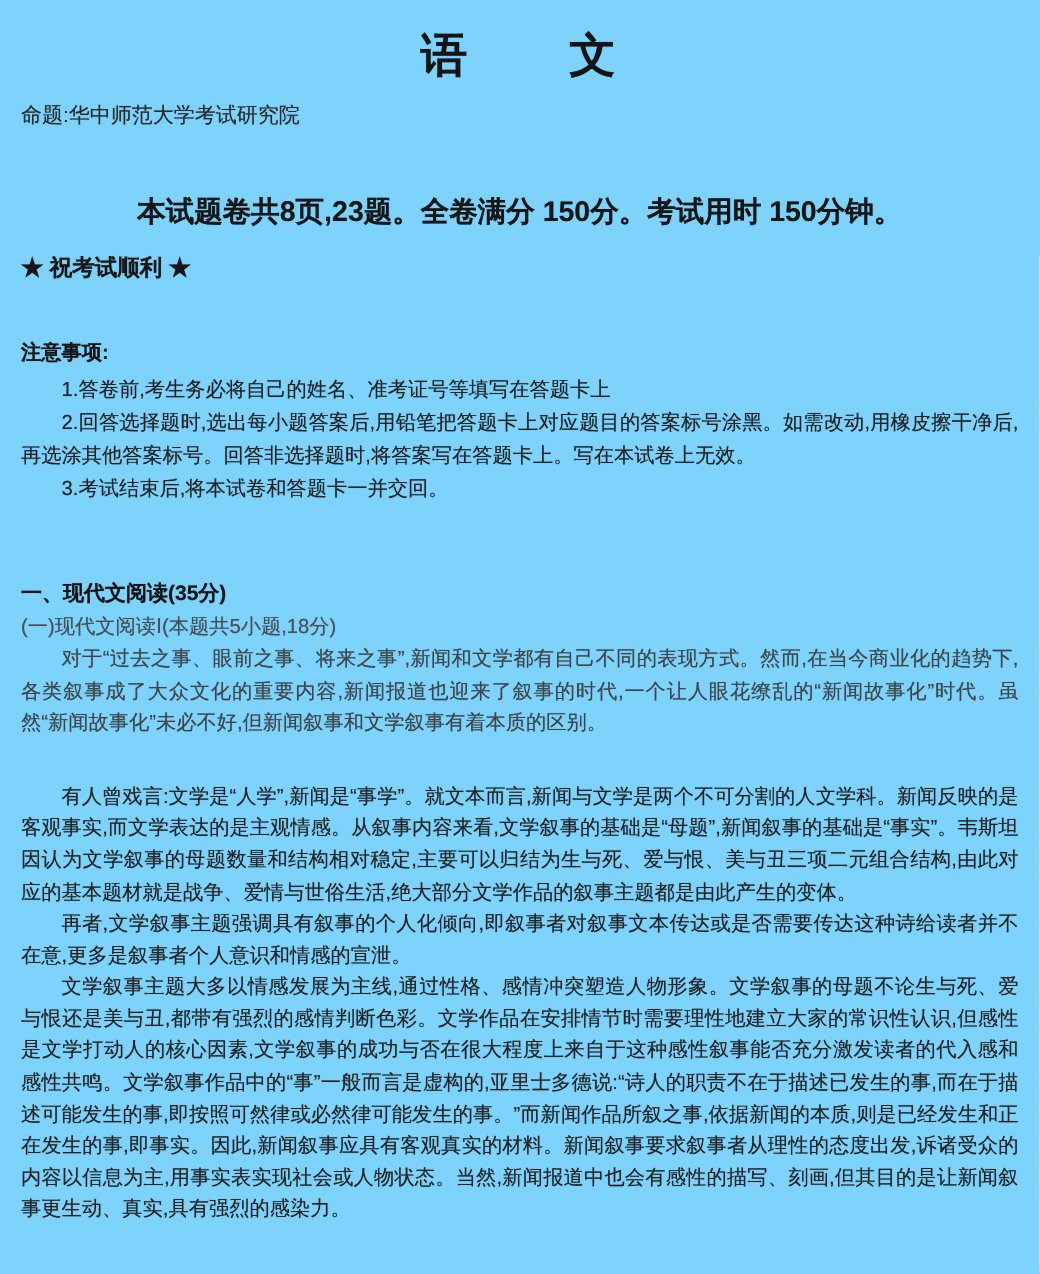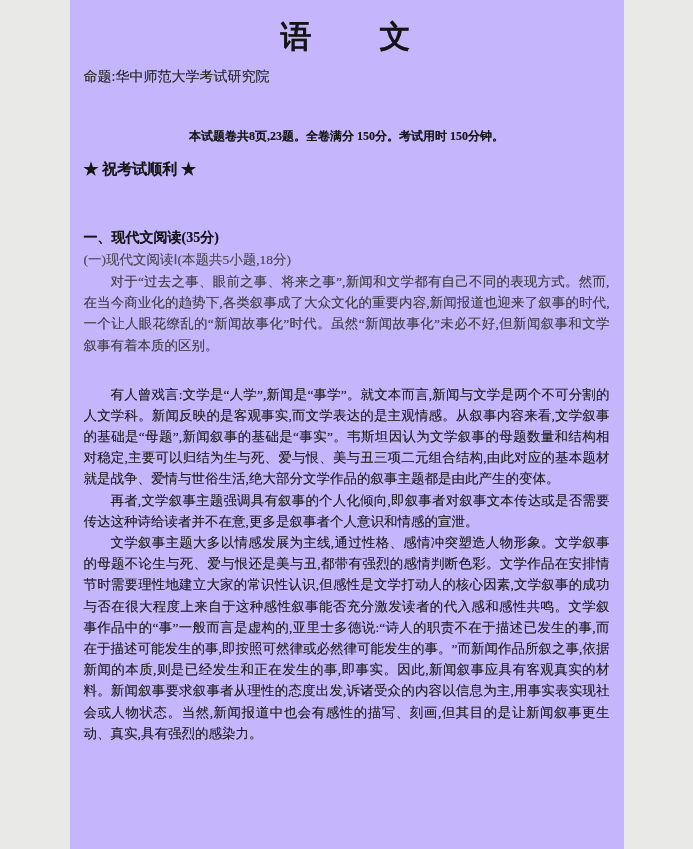--- a/index.html
+++ b/index.html
@@ -2,47 +2,47 @@
 <html><head>
 <meta charset="utf-8">
 <style>
   html, body {
     margin: 0;
     padding: 0;
     background: #e9e9e7;
   }
   .page {
     position: relative;
-    width: 554px;
+    width: 693px;
     height: 849px;
     margin: 0 auto;
     box-sizing: border-box;
     padding: 14px 14px 10px 14px;
-    background: #c4b5fd;
-    font-family: Liberation Serif, serif;
+    background: #7dd3fc;
+    font-family: Liberation Sans, sans-serif;
     color: #1c1c1c;
     overflow: hidden;
     text-shadow: 0 0 0.5px rgba(20,20,20,0.45);
   }
   .title {
     margin: 2px 0 10px 0;
     text-align: center;
     font-size: 31px;
     font-weight: bold;
     letter-spacing: 2px;
     color: #141414;
   }
   .subtitle {
     font-size: 14px;
     color: #2a2a2a;
     margin-bottom: 42px;
   }
   .exam-info {
     text-align: center;
-    font-size: 12px;
+    font-size: 19px;
     font-weight: bold;
     color: #161616;
     margin-bottom: 15px;
   }
   .blessing {
     text-align: left;
     font-size: 15px;
     font-weight: bold;
     color: #161616;
     margin-bottom: 38px;
@@ -102,20 +102,26 @@
 <div class="page">
 
   <h1 class="title">语　　文</h1>
 
   <div class="subtitle">命题:华中师范大学考试研究院</div>
 
   <div class="exam-info">本试题卷共8页,23题。全卷满分 150分。考试用时 150分钟。</div>
 
   <div class="blessing">★ 祝考试顺利 ★</div>
 
+  <div class="notice">
+    <div class="notice-heading">注意事项:</div>
+    <p class="notice-item">1.答卷前,考生务必将自己的姓名、准考证号等填写在答题卡上</p>
+    <p class="notice-item">2.回答选择题时,选出每小题答案后,用铅笔把答题卡上对应题目的答案标号涂黑。如需改动,用橡皮擦干净后,再选涂其他答案标号。回答非选择题时,将答案写在答题卡上。写在本试卷上无效。</p>
+    <p class="notice-item">3.考试结束后,将本试卷和答题卡一并交回。</p>
+  </div>
 
   <div class="section">
     <div class="section-heading">一、现代文阅读(35分)</div>
     <div class="section-subheading">(一)现代文阅读Ⅰ(本题共5小题,18分)</div>
 
     <p class="body-para soft">对于“过去之事、眼前之事、将来之事”,新闻和文学都有自己不同的表现方式。然而,在当今商业化的趋势下,各类叙事成了大众文化的重要内容,新闻报道也迎来了叙事的时代,一个让人眼花缭乱的“新闻故事化”时代。虽然“新闻故事化”未必不好,但新闻叙事和文学叙事有着本质的区别。</p>
     <p class="body-para gap-before">有人曾戏言:文学是“人学”,新闻是“事学”。就文本而言,新闻与文学是两个不可分割的人文学科。新闻反映的是客观事实,而文学表达的是主观情感。从叙事内容来看,文学叙事的基础是“母题”,新闻叙事的基础是“事实”。韦斯坦因认为文学叙事的母题数量和结构相对稳定,主要可以归结为生与死、爱与恨、美与丑三项二元组合结构,由此对应的基本题材就是战争、爱情与世俗生活,绝大部分文学作品的叙事主题都是由此产生的变体。</p>
     <p class="body-para">再者,文学叙事主题强调具有叙事的个人化倾向,即叙事者对叙事文本传达或是否需要传达这种诗给读者并不在意,更多是叙事者个人意识和情感的宣泄。</p>
     <p class="body-para">文学叙事主题大多以情感发展为主线,通过性格、感情冲突塑造人物形象。文学叙事的母题不论生与死、爱与恨还是美与丑,都带有强烈的感情判断色彩。文学作品在安排情节时需要理性地建立大家的常识性认识,但感性是文学打动人的核心因素,文学叙事的成功与否在很大程度上来自于这种感性叙事能否充分激发读者的代入感和感性共鸣。文学叙事作品中的“事”一般而言是虚构的,亚里士多德说:“诗人的职责不在于描述已发生的事,而在于描述可能发生的事,即按照可然律或必然律可能发生的事。”而新闻作品所叙之事,依据新闻的本质,则是已经发生和正在发生的事,即事实。因此,新闻叙事应具有客观真实的材料。新闻叙事要求叙事者从理性的态度出发,诉诸受众的内容以信息为主,用事实表实现社会或人物状态。当然,新闻报道中也会有感性的描写、刻画,但其目的是让新闻叙事更生动、真实,具有强烈的感染力。</p>
   </div>

